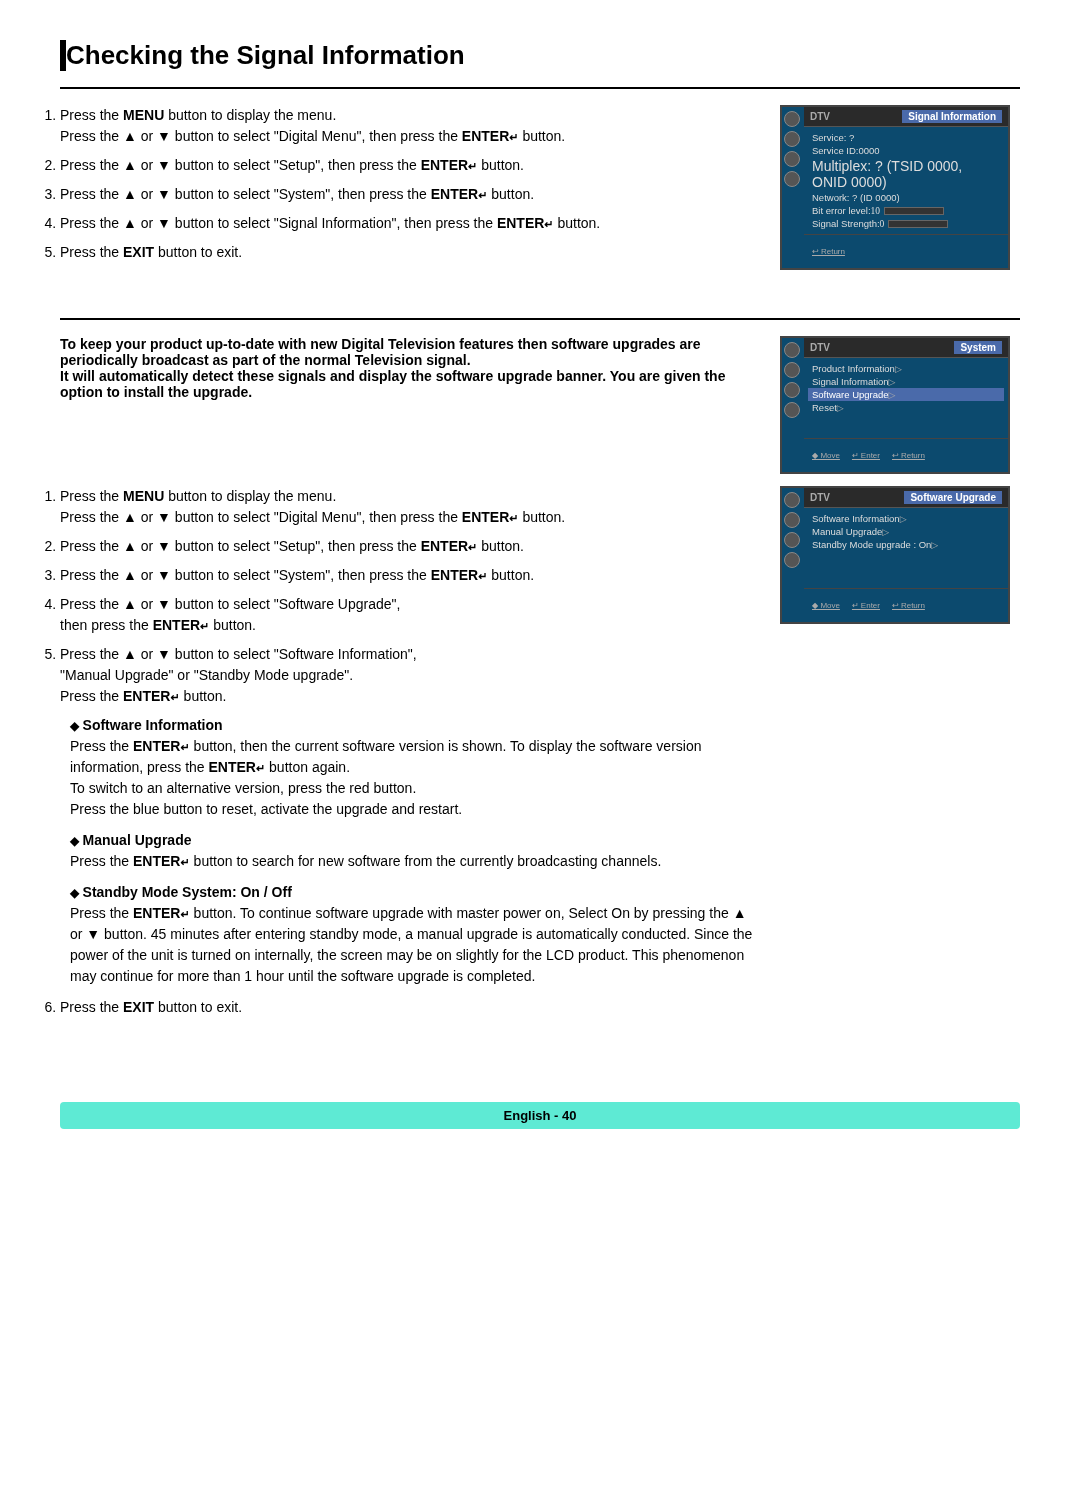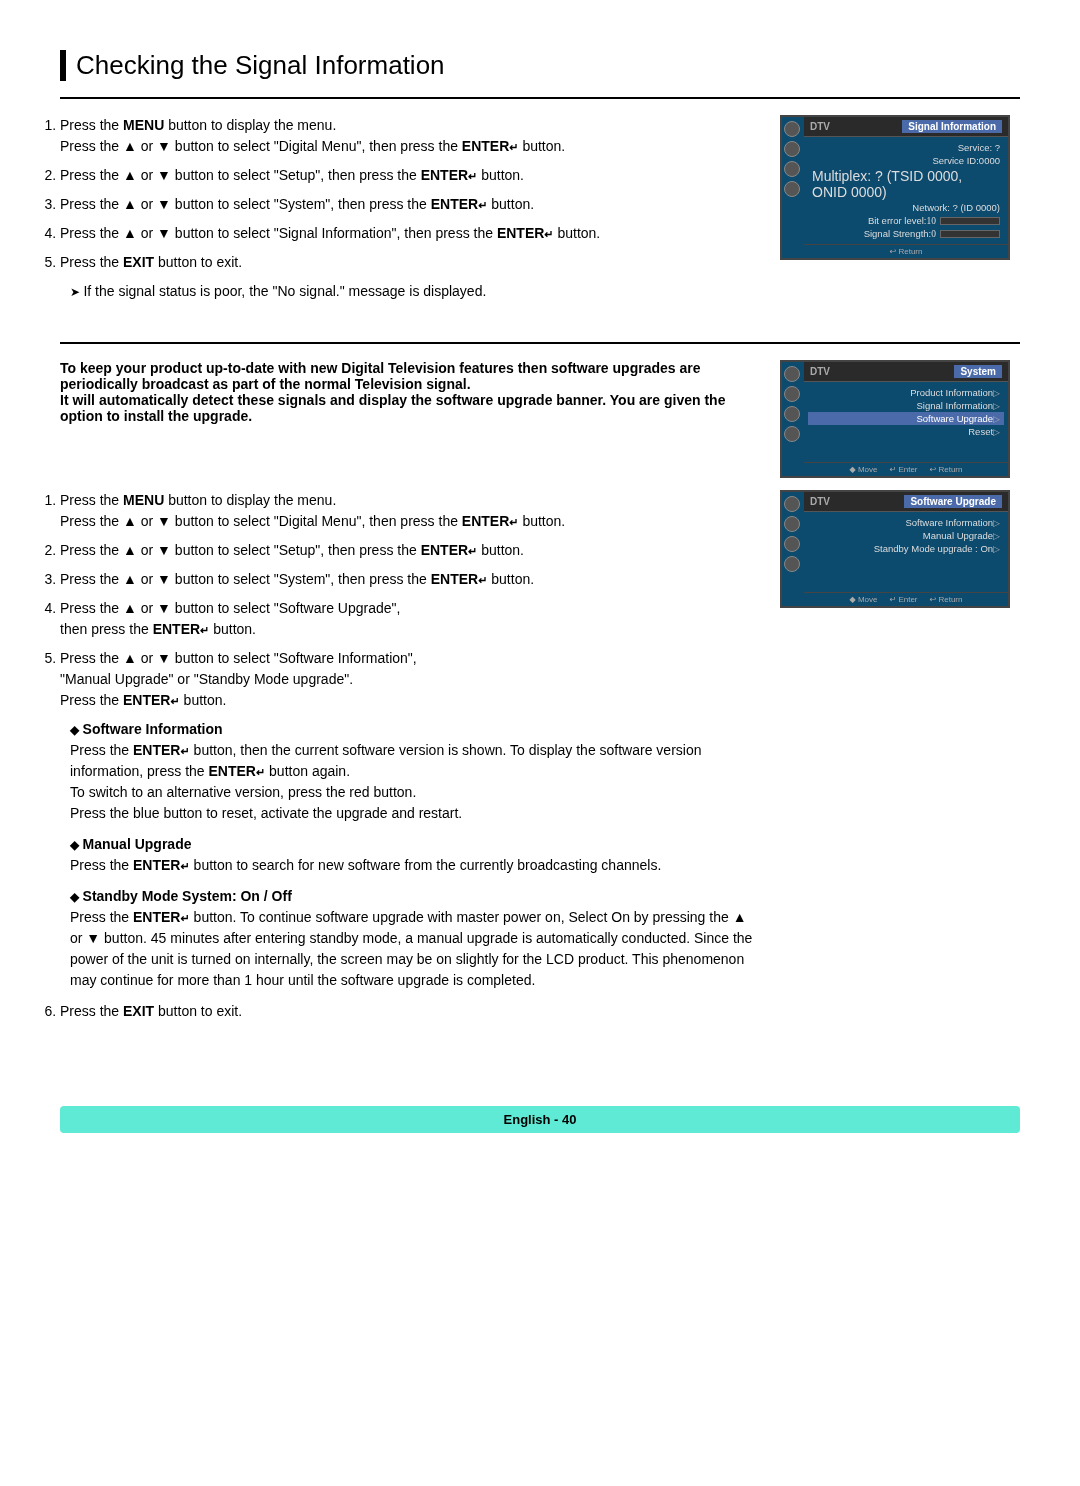--- a/index.html
+++ b/index.html
@@ -9,25 +9,23 @@
       font-size: 14px;
       color: #000;
       width: 1080px;
       min-height: 1486px;
       padding: 40px 60px 40px 60px;
     }
 
     
     .section-title {
       font-size: 26px;
-      font-weight: normal;
+      font-weight: bold;
       border-left: 6px solid #000;
-      padding-left: 10px;
       margin-bottom: 16px;
-      margin-top: 10px;
     }
 
     .section-block {
       margin-bottom: 36px;
     }
 
     
     .intro-bold {
       font-weight: bold;
       font-size: 14px;
@@ -121,44 +119,45 @@
       font-size: 10px;
       background: #4a6aaa;
       padding: 1px 6px;
     }
     .tv-body {
       padding: 4px 8px;
       min-height: 80px;
     }
     .tv-body .tv-row {
       display: flex;
-      justify-content: flex-end;
+      justify-content: flex-start;
       align-items: center;
       padding: 1px 0;
       font-size: 9.5px;
       color: #ddd;
     }
     .tv-body .tv-row.highlight {
       background: #4a6aaa;
       color: #fff;
       padding: 1px 4px;
       margin: 0 -4px;
     }
     .tv-body .tv-row .arrow-r {
       color: #aaa;
       font-size: 9px;
     }
     .tv-footer {
       display: flex;
-      justify-content: center;
-      padding: 2px 8px;
+      justify-content: flex-start;
+      padding: 12px 8px;
       border-top: 1px solid #444;
       font-size: 8px;
       color: #aaa;
       gap: 12px;
+      text-decoration: underline;
     }
     .tv-footer span {
       font-size: 8px;
     }
 
     .tv-left-icons {
       display: flex;
       flex-direction: column;
       gap: 4px;
       padding: 4px 2px;
@@ -234,23 +233,20 @@
           Press the ▲ or ▼ button to select "System", then press the <strong>ENTER<span class="enter-symbol">↵</span></strong> button.
         </li>
         <li>
           Press the ▲ or ▼ button to select "Signal Information", then press the <strong>ENTER<span class="enter-symbol">↵</span></strong> button.
         </li>
         <li>
           Press the <strong>EXIT</strong> button to exit.
         </li>
       </ol>
 
-      <ul class="arrow-list">
-        <li>If the signal status is poor, the "No signal." message is displayed.</li>
-      </ul>
     </div>
 
     <div class="screenshot-area">
       <div class="tv-screen">
         <div class="tv-with-icons">
           <div class="tv-left-icons">
             <div class="tv-icon-circle"></div>
             <div class="tv-icon-circle"></div>
             <div class="tv-icon-circle"></div>
             <div class="tv-icon-circle"></div>

